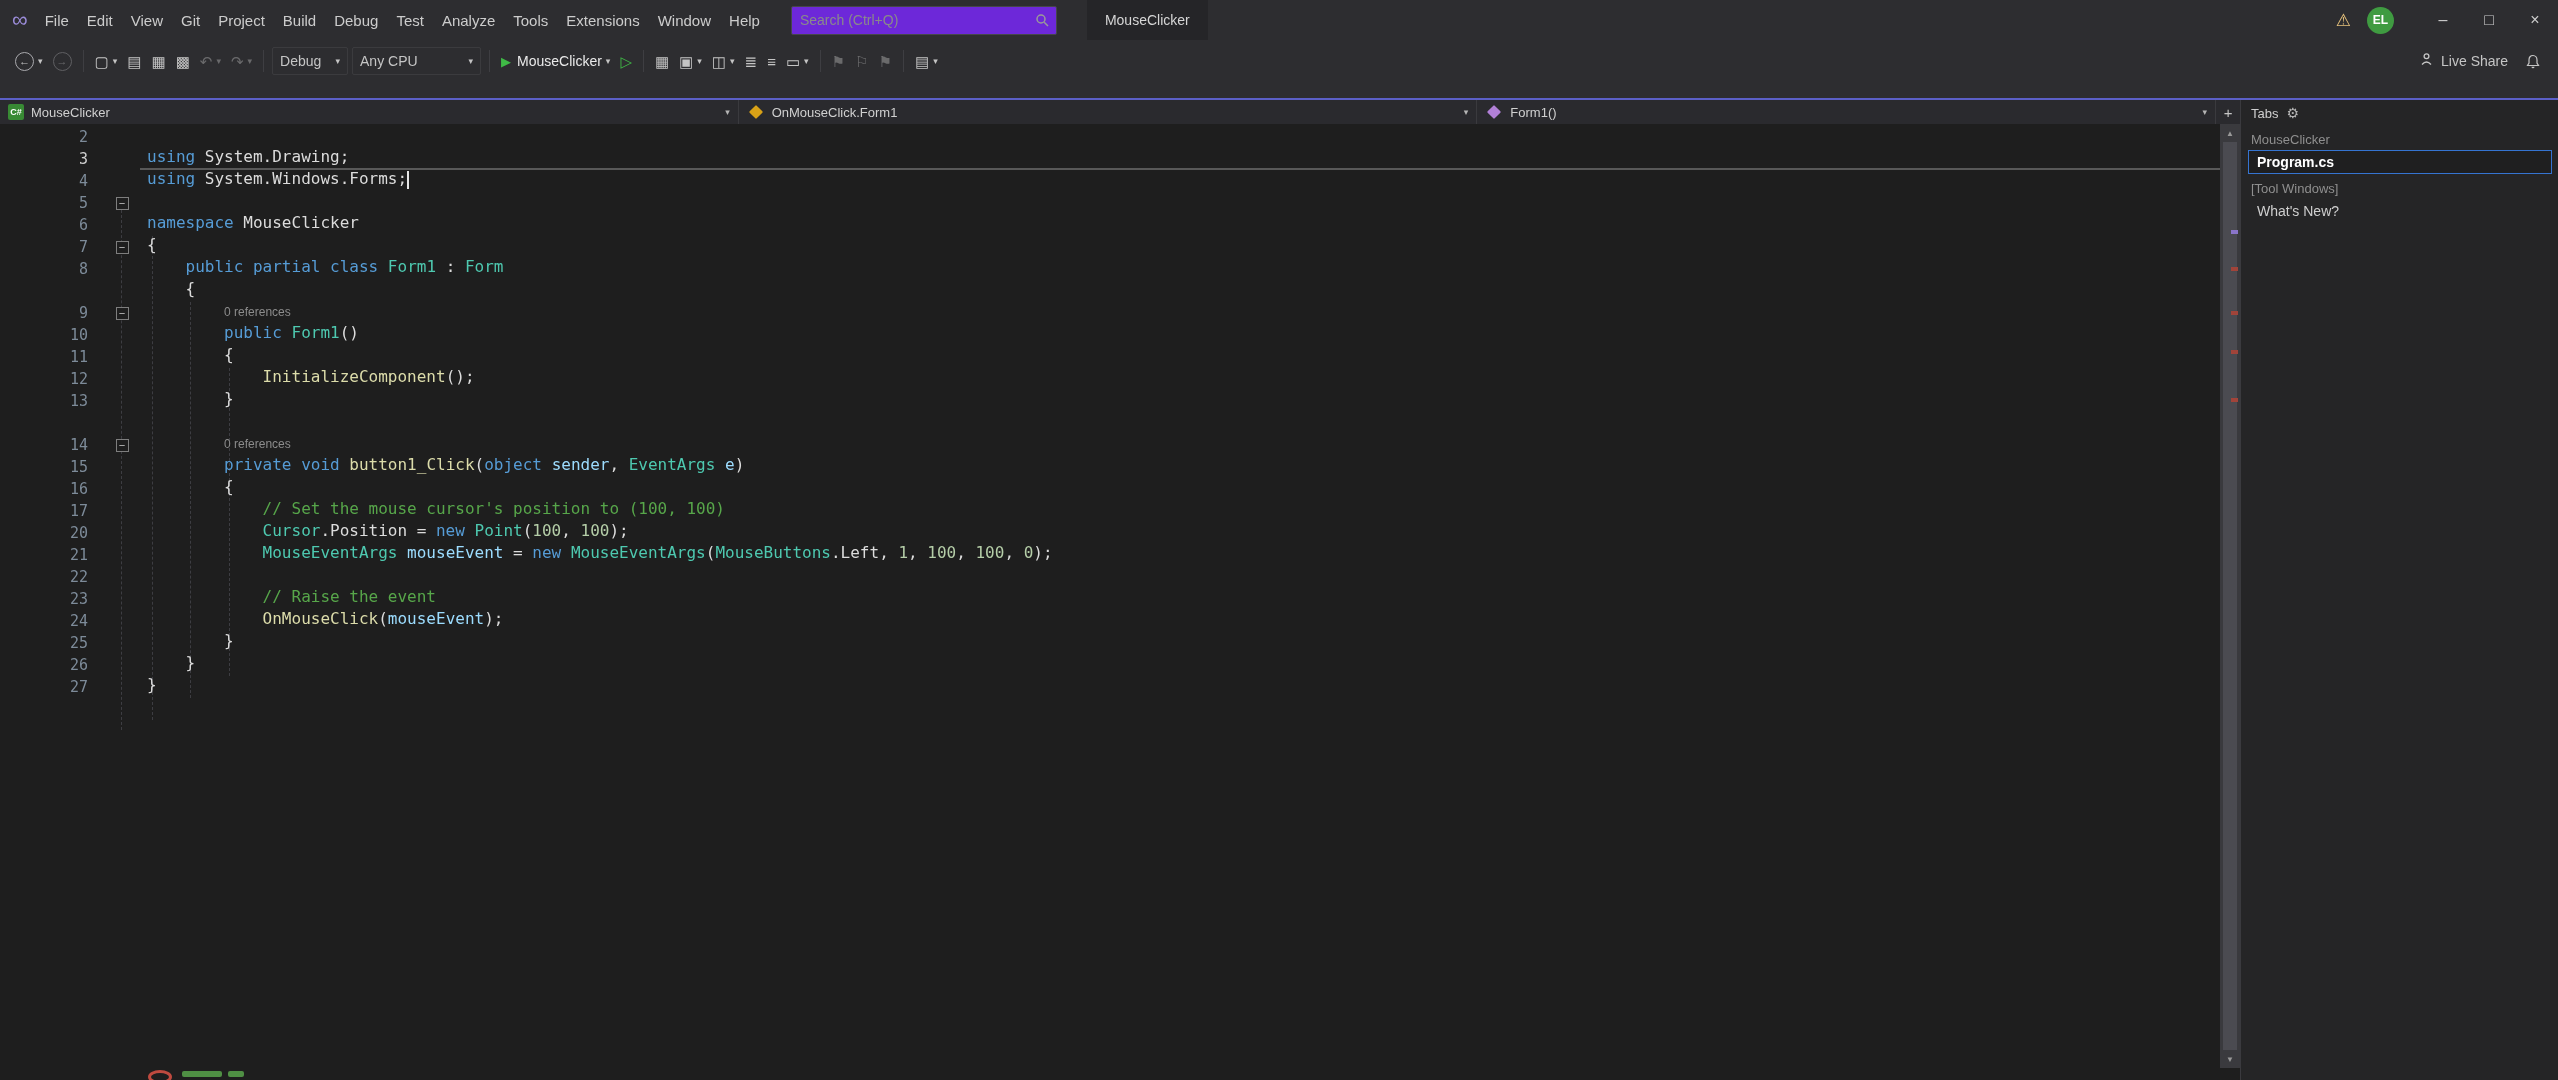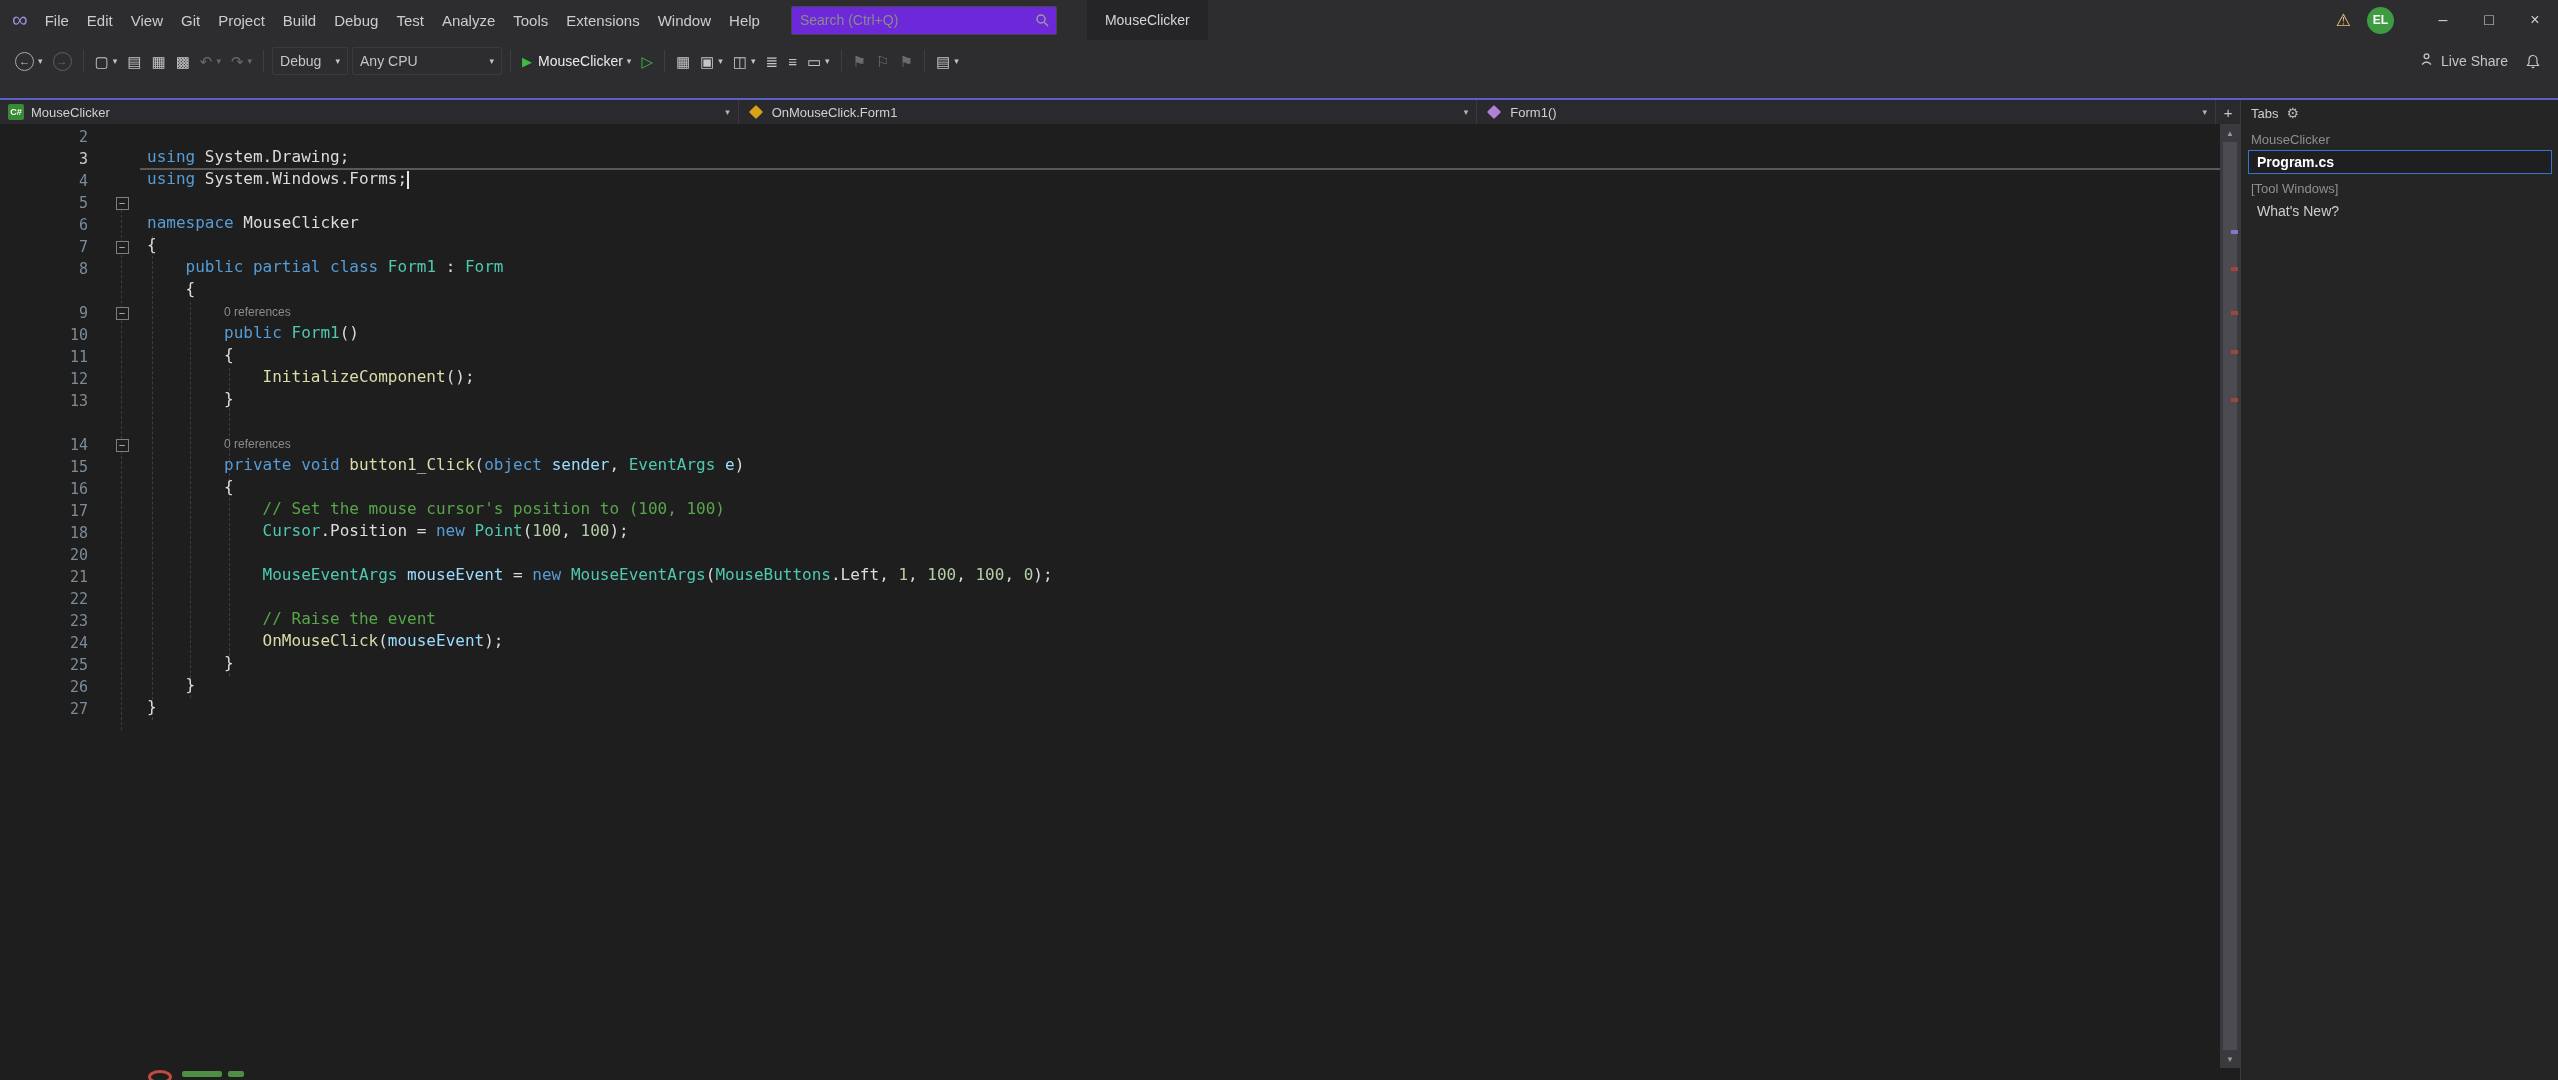--- a/index.html
+++ b/index.html
@@ -165,21 +165,21 @@
         </div>
         <div class="tbtn dim">
           <span class="tglyph">↷</span>
           <span class="tcaret">▾</span>
         </div>
         <div class="tsep"></div>
         <div class="tbtn combo" style="width: 76px;">
           <span>Debug</span>
           <span class="tcaret">▾</span>
         </div>
-        <div class="tbtn combo" style="width: 150px;">
+        <div class="tbtn combo" style="width: 129px;">
           <span>Any CPU</span>
           <span class="tcaret">▾</span>
         </div>
         <div class="tsep"></div>
         <div class="tbtn start">
           <span class="playglyph">▶</span>
           <span class="startlabel">MouseClicker</span>
           <span class="tcaret">▾</span>
         </div>
         <div class="tbtn">
@@ -364,25 +364,20 @@
               </div>
               <div class="crow">
                 <span class="lnum">16</span>
                 <span class="foldm"></span>
                 <span class="codetext"><span class="tok-pl">            </span><span class="tok-cm">// Set the mouse cursor's position to (100, 100)</span></span>
               </div>
               <div class="crow">
                 <span class="lnum">17</span>
                 <span class="foldm"></span>
                 <span class="codetext"><span class="tok-pl">            </span><span class="tok-type">Cursor</span><span class="tok-pl">.Position = </span><span class="tok-kw">new</span><span class="tok-pl"> </span><span class="tok-type">Point</span><span class="tok-pl">(</span><span class="tok-num">100</span><span class="tok-pl">, </span><span class="tok-num">100</span><span class="tok-pl">);</span></span>
-              </div>
-              <div class="crow">
-                <span class="lnum">18</span>
-                <span class="foldm"></span>
-                <span class="codetext"></span>
               </div>
               <div class="crow">
                 <span class="lnum">20</span>
                 <span class="foldm"></span>
                 <span class="codetext"><span class="tok-pl">            </span><span class="tok-type">MouseEventArgs</span><span class="tok-pl"> </span><span class="tok-param">mouseEvent</span><span class="tok-pl"> = </span><span class="tok-kw">new</span><span class="tok-pl"> </span><span class="tok-type">MouseEventArgs</span><span class="tok-pl">(</span><span class="tok-type">MouseButtons</span><span class="tok-pl">.Left, </span><span class="tok-num">1</span><span class="tok-pl">, </span><span class="tok-num">100</span><span class="tok-pl">, </span><span class="tok-num">100</span><span class="tok-pl">, </span><span class="tok-num">0</span><span class="tok-pl">);</span></span>
               </div>
               <div class="crow">
                 <span class="lnum">21</span>
                 <span class="foldm"></span>
                 <span class="codetext"></span>

